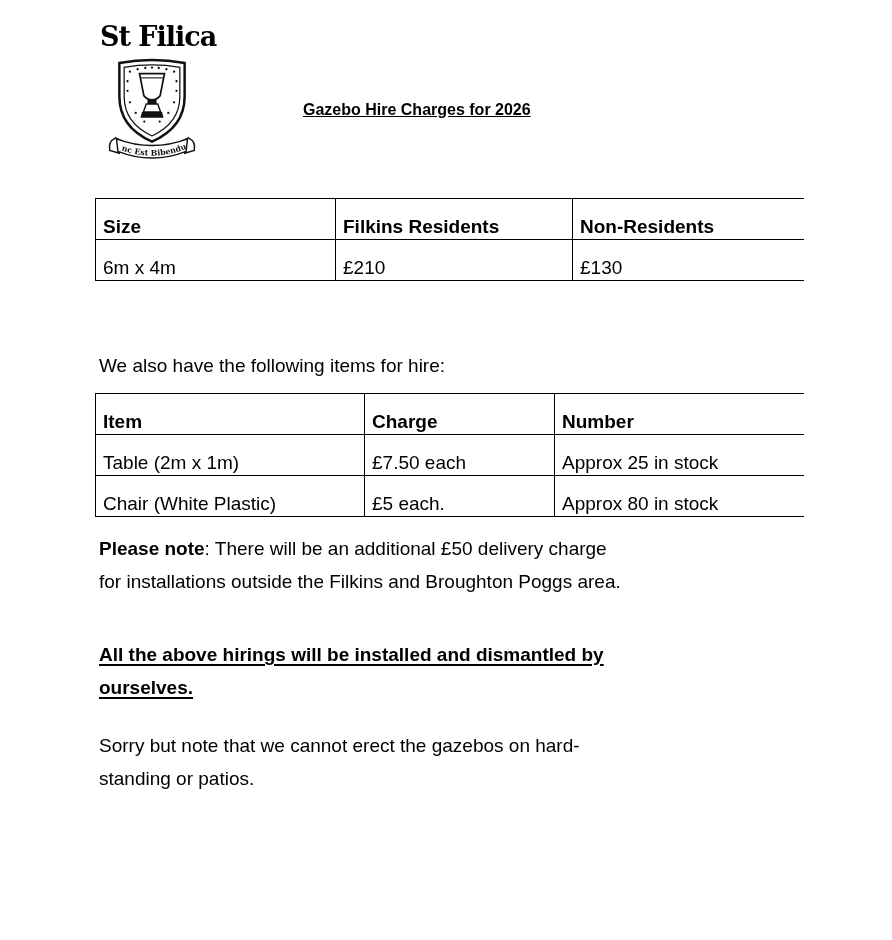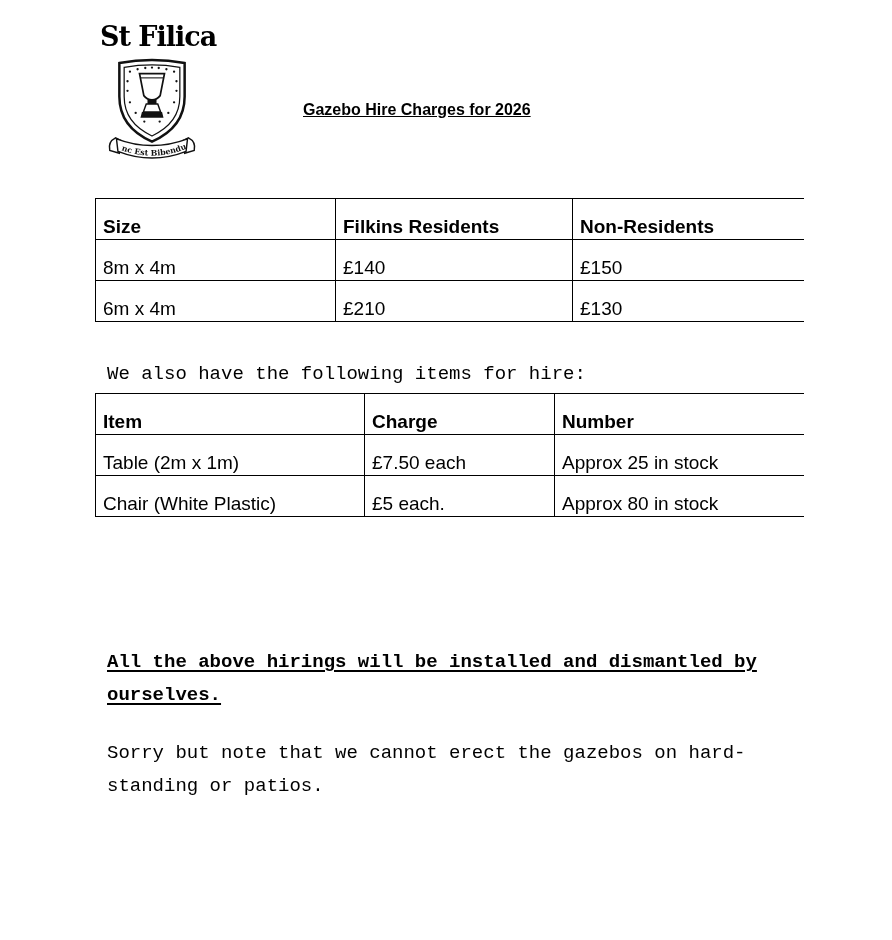--- a/index.html
+++ b/index.html
@@ -66,25 +66,24 @@
   table.doc-table th { font-weight: bold; }
   #gazebo-table { left: 95px; top: 198px; width: 680px; }
   #gazebo-table tr { height: 28px; }
   #items-table { left: 95px; top: 393px; width: 674px; }
   #items-table tr { height: 30px; }
 
   
   .para {
     position: absolute;
     left: 95px;
-    margin: 12px;
+    margin: 4px;
     font-size: 19px;
     line-height: 33px;
     width: 700px;
-    font-family: Liberation Mono, monospace;
   }
   .pre-wrap { white-space: pre-line; }
   #items-intro { top: 348px; line-height: 28px; }
   #note-delivery { top: 528px; }
   #note-install {
     top: 634px;
     font-weight: bold;
     text-decoration: underline;
     text-decoration-thickness: 2px;
     text-underline-offset: 3px;
@@ -156,25 +155,20 @@
   <table class="doc-table" id="gazebo-table">
     <thead>
       <tr>
         <th style="width:228px">Size</th>
         <th style="width:225px">Filkins Residents</th>
         <th style="width:227px">Non-Residents</th>
       </tr>
     </thead>
     <tbody>
       <tr>
-        <td>8m x 4m</td>
-        <td>£140</td>
-        <td>£150</td>
-      </tr>
-      <tr>
         <td>6m x 4m</td>
         <td>£210</td>
         <td>£130</td>
       </tr>
     </tbody>
   </table>
 
   <p class="para" id="items-intro">We also have the following items for hire:</p>
 
   <table class="doc-table" id="items-table">
@@ -192,20 +186,22 @@
         <td>Approx 25 in stock</td>
       </tr>
       <tr>
         <td>Chair (White Plastic)</td>
         <td>£5 each.</td>
         <td>Approx 80 in stock</td>
       </tr>
     </tbody>
   </table>
 
+  <p class="para pre-wrap" id="note-delivery"><b>Please note</b><span>: There will be an additional £50 delivery charge
+for installations outside the Filkins and Broughton Poggs area.</span></p>
 
   <p class="para pre-wrap" id="note-install">All the above hirings will be installed and dismantled by
 ourselves.</p>
 
   <p class="para pre-wrap" id="note-surface">Sorry but note that we cannot erect the gazebos on hard-
 standing or patios.</p>
 
 
 </div>
 

